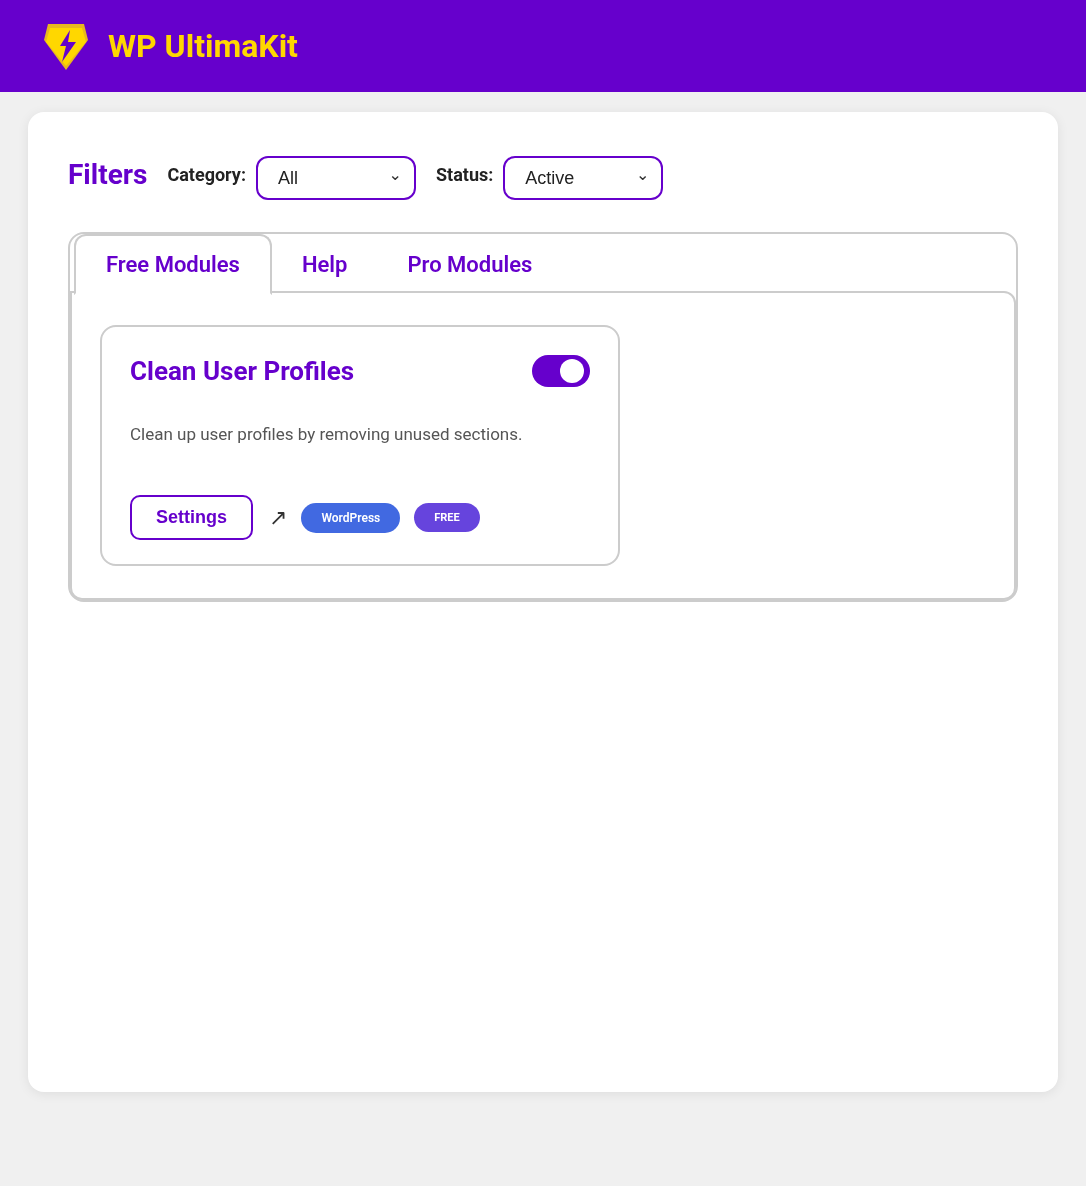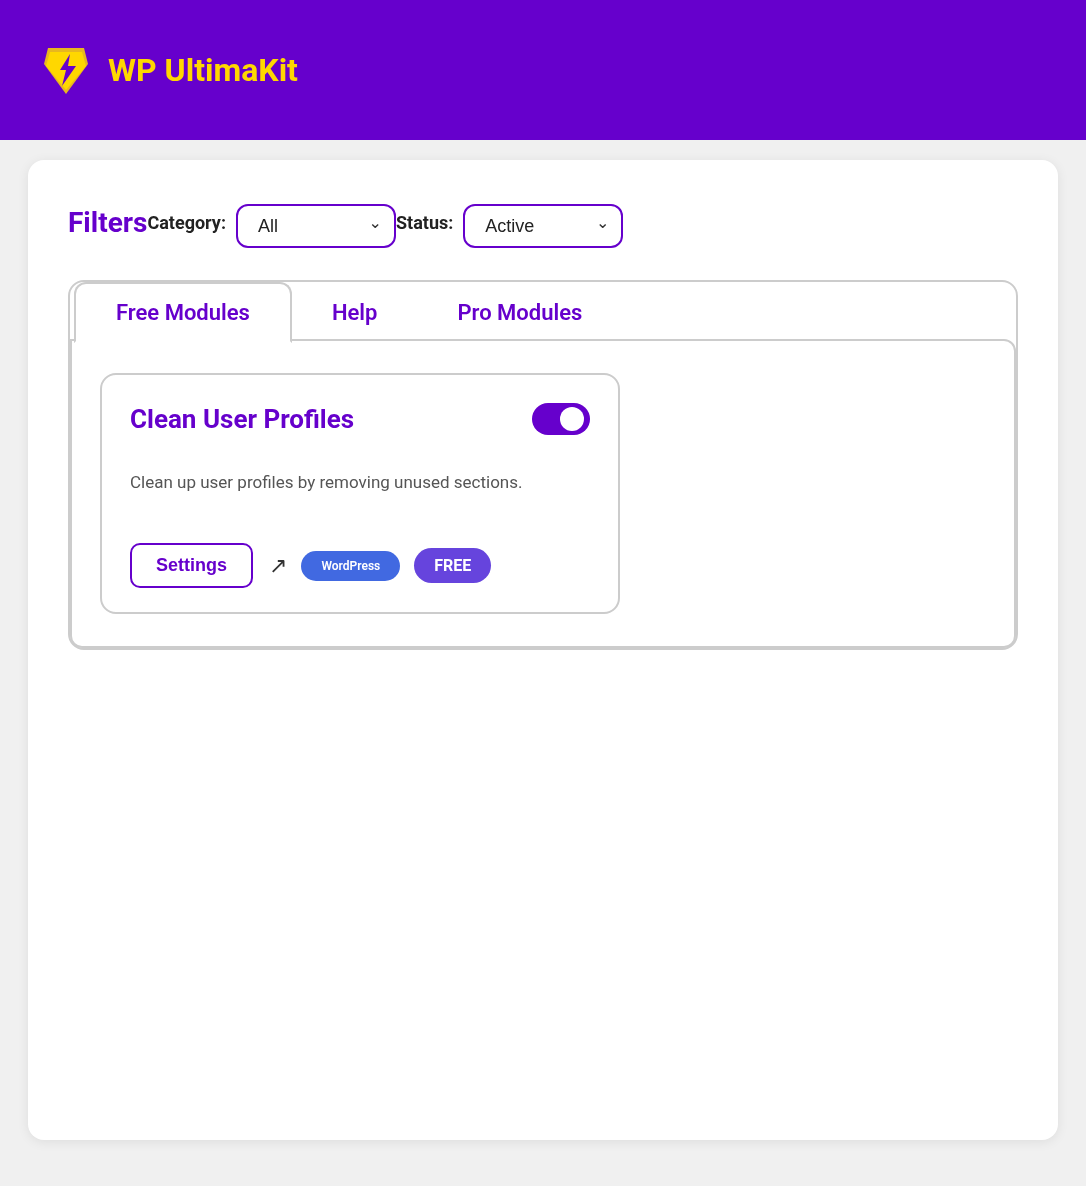--- a/index.html
+++ b/index.html
@@ -11,21 +11,21 @@
     body {
       font-family: -apple-system, BlinkMacSystemFont, 'Segoe UI', Roboto, sans-serif;
       background: #f0f0f0;
       width: 1086px;
       min-height: 1186px;
     }
 
     
     .header {
       background: #6600cc;
-      padding: 44px 40px;
+      padding: 20px 40px;
       display: flex;
       align-items: center;
       gap: 16px;
     }
 
     .logo-icon {
       width: 52px;
       height: 52px;
     }
 
@@ -42,20 +42,21 @@
       border-radius: 16px;
       padding: 36px 40px 40px;
       box-shadow: 0 2px 12px rgba(0,0,0,0.08);
       min-height: 980px;
     }
 
     
     .filters-row {
       display: flex;
       align-items: center;
+      gap: 20px;
       margin-bottom: 32px;
     }
 
     .filters-label {
       color: #6600cc;
       font-size: 28px;
       font-weight: 700;
     }
 
     .filter-group {
@@ -102,21 +103,21 @@
 
     
     .tabs-container {
       border: 2px solid #ccc;
       border-radius: 16px;
       overflow: visible;
       position: relative;
     }
 
     .tab-item {
-      padding: 16px 40px;
+      padding: 16px 30px;
       font-size: 22px;
       font-weight: 600;
       color: #6600cc;
       cursor: pointer;
       border-radius: 12px 12px 0 0;
       background: transparent;
       border: none;
       position: relative;
     }
 
@@ -239,21 +240,21 @@
       padding: 8px 20px;
       font-size: 12px;
       font-weight: 600;
     }
 
     .badge-free {
       background: #6644dd;
       color: #fff;
       border-radius: 20px;
       padding: 8px 20px;
-      font-size: 16px;
+      font-size: 11px;
       font-weight: 700;
       text-align: right;
     }
   </style>
 </head>
 <body>
 
 <div class="header">
   <svg class="logo-icon" viewBox="0 0 52 52" fill="none" xmlns="http://www.w3.org/2000/svg">
     <path d="M8 4 L44 4 L48 20 L26 50 L4 20 Z" fill="#FFD700" opacity="0.85"></path>

